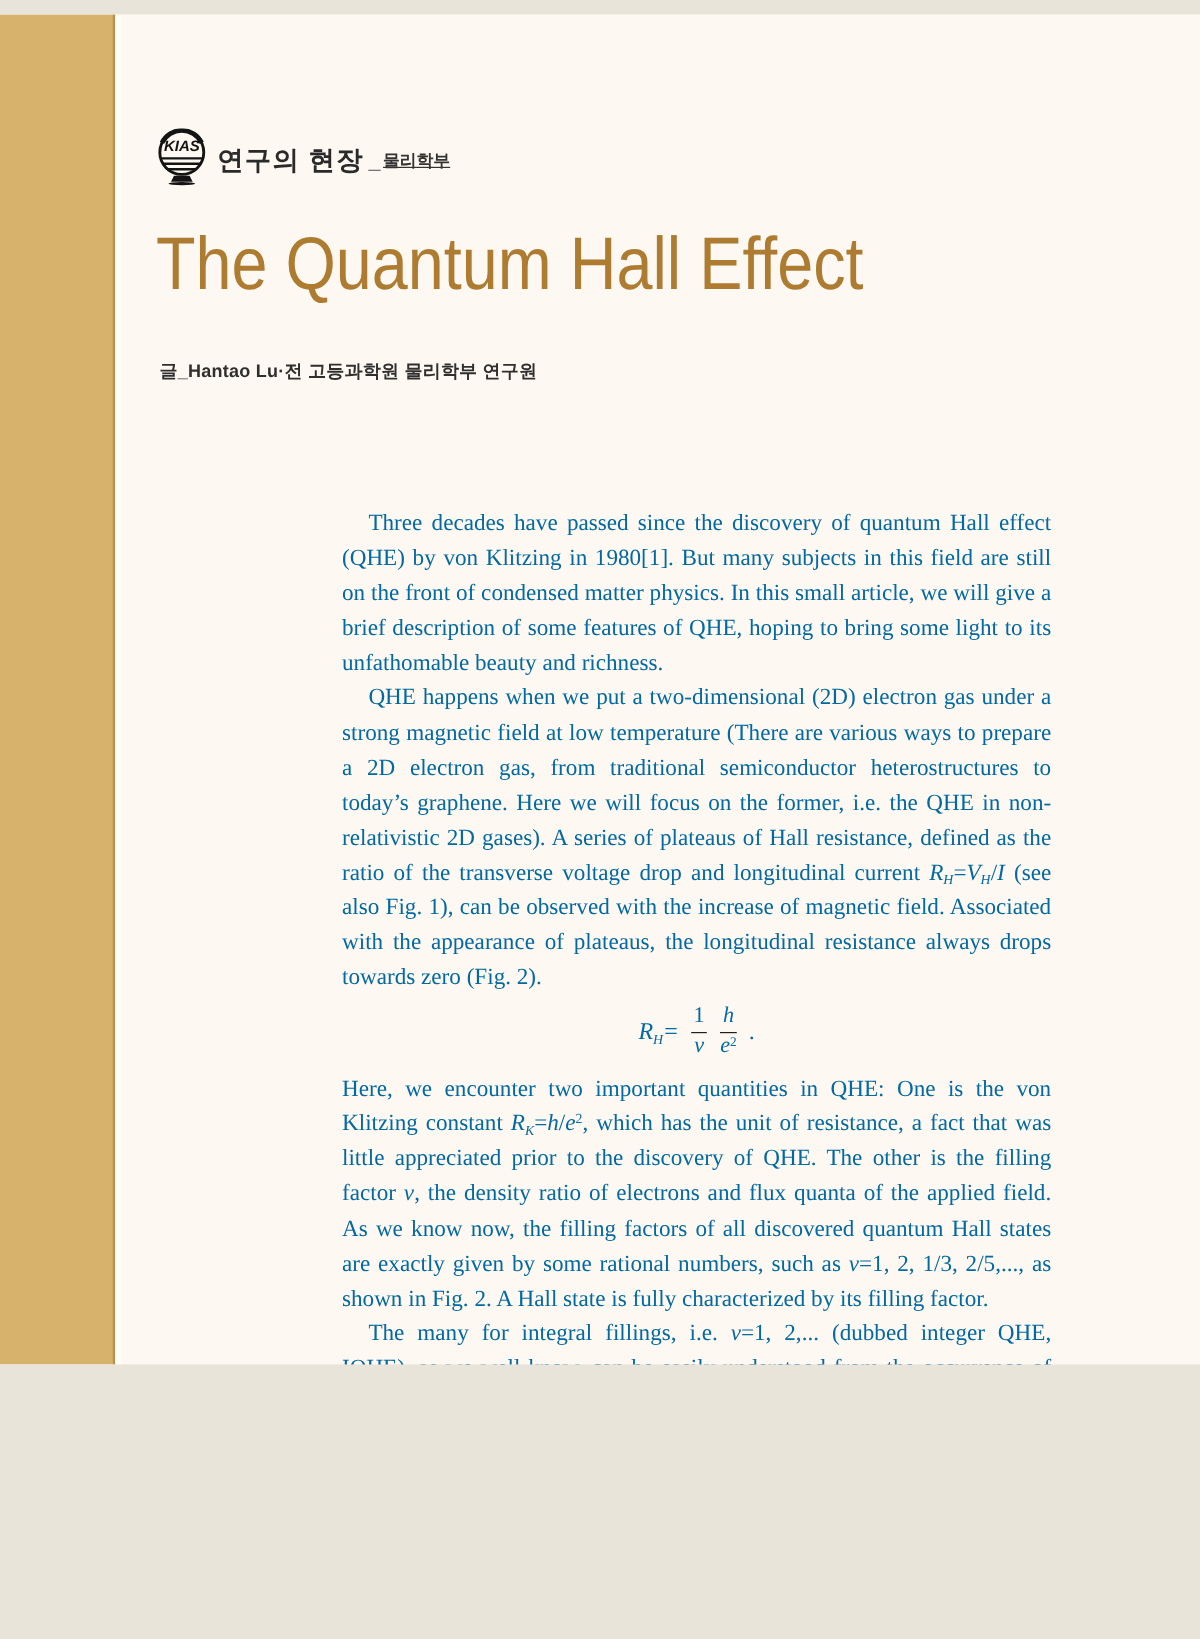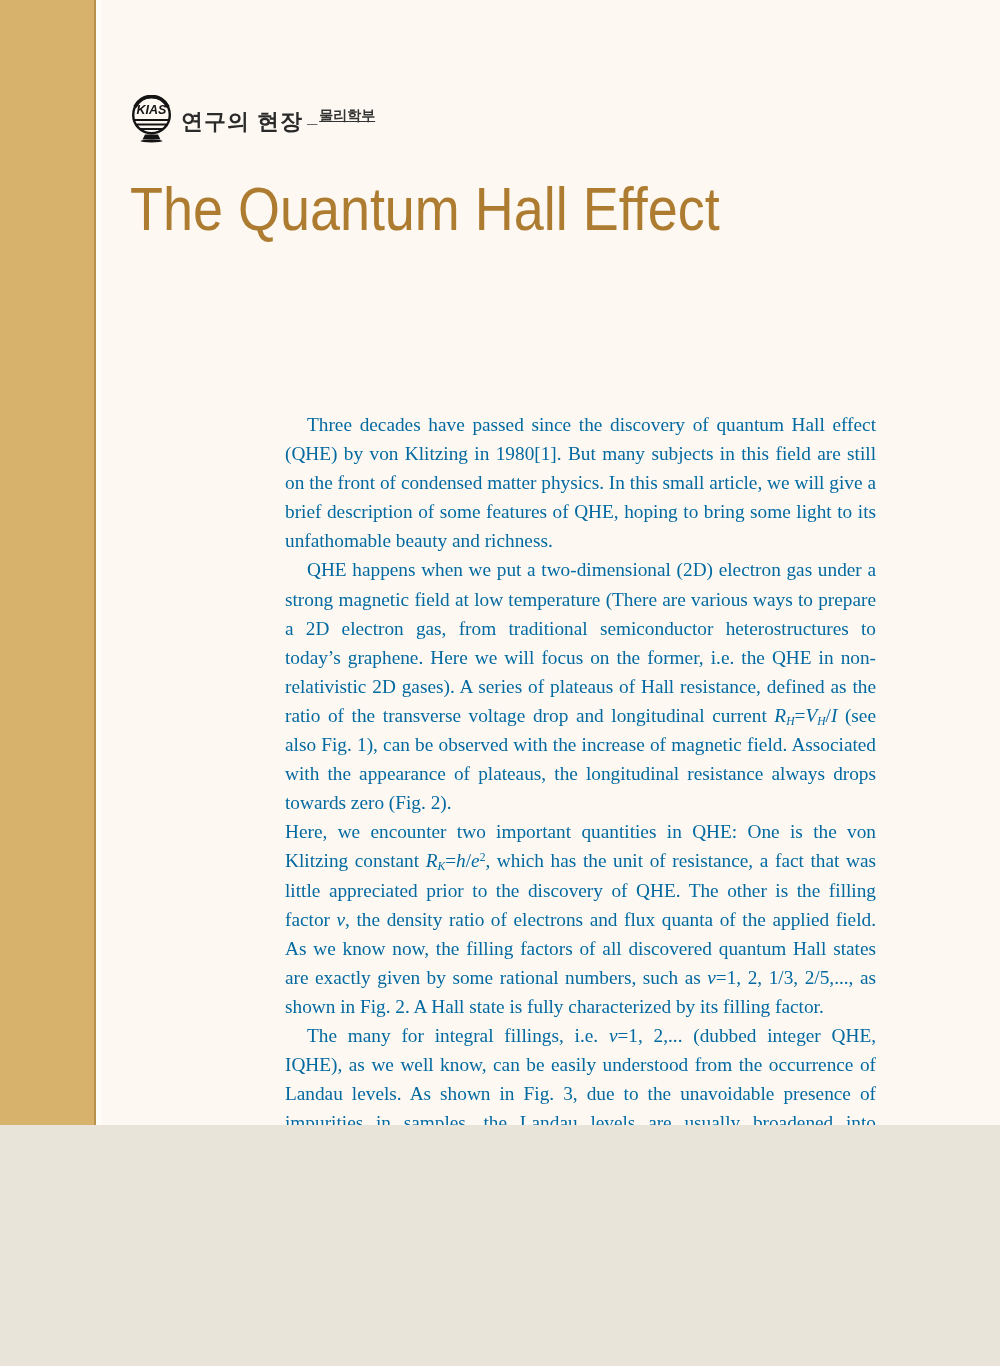--- a/index.html
+++ b/index.html
@@ -4,21 +4,21 @@
 <style>
   html, body { margin: 0; padding: 0; }
   body {
     background: #e9e4da;
     font-family: "Liberation Sans", "DejaVu Sans", sans-serif;
   }
   .page {
     position: relative;
     width: 1000px;
     height: 1125px;
-    margin: 0 auto;
+    margin: 12px auto;
     background: #fdf8f1;
     overflow: hidden;
   }
   
   .edge-band {
     position: absolute;
     left: 0; top: 0;
     width: 94px; height: 100%;
     background: #d7b26d;
     border-right: 2px solid #b8914d;
@@ -32,21 +32,21 @@
   
   .masthead {
     position: absolute;
     left: 131px; top: 95px;
     display: flex;
     align-items: flex-end;
     gap: 9px;
     color: #2a2a2a;
   }
   .masthead svg { display: block; }
-  .masthead-text { display: flex; align-items: flex-start; padding-bottom: 6px; }
+  .masthead-text { display: flex; align-items: center; padding-bottom: 6px; }
   .masthead-section {
     font-size: 22px;
     font-weight: bold;
     letter-spacing: 1px;
     color: #2a2a2a;
   }
   .masthead-sep {
     font-size: 18px;
     font-weight: bold;
     margin: 0 2px 0 4px;
@@ -170,25 +170,38 @@
     </span>
     <span class="masthead-text">
       <span class="masthead-section">연구의 현장</span>
       <span class="masthead-sep">_</span>
       <span class="masthead-dept">물리학부</span>
     </span>
   </header>
 
   <h1 class="article-title">The Quantum Hall Effect</h1>
 
+  <div class="byline">글_Hantao Lu·전 고등과학원 물리학부 연구원</div>
 
   <main class="body-col">
     <p class="indent"><span>Three decades have passed since the discovery of quantum Hall effect (QHE) by von Klitzing in 1980[1]. But many subjects in this field are still on the front of condensed matter physics. In this small article, we will give a brief description of some features of QHE, hoping to bring some light to its unfathomable beauty and richness.</span></p>
     <p class="indent"><span>QHE happens when we put a two-dimensional (2D) electron gas under a strong magnetic field at low temperature (There are various ways to prepare a 2D electron gas, from traditional semiconductor heterostructures to today’s graphene. Here we will focus on the former, i.e. the QHE in non-relativistic 2D gases). A series of plateaus of Hall resistance, defined as the ratio of the transverse voltage drop and longitudinal current </span><span class="it">R</span><sub class="it">H</sub><span>=</span><span class="it">V</span><sub class="it">H</sub><span>/</span><span class="it">I</span><span> (see also Fig. 1), can be observed with the increase of magnetic field. Associated with the appearance of plateaus, the longitudinal resistance always drops towards zero (Fig. 2).</span></p>
 
+    <div class="formula">
+      <span class="f-lhs"><span class="it">R</span><sub class="it">H</sub></span><span class="f-eq">=</span>
+      <span class="frac">
+        <span class="num">1</span>
+        <span class="den it">ν</span>
+      </span>
+      <span class="frac">
+        <span class="num it">h</span>
+        <span class="den"><span class="it">e</span><sup>2</sup></span>
+      </span>
+      <span class="f-period">.</span>
+    </div>
 
     <p><span>Here, we encounter two important quantities in QHE: One is the von Klitzing constant </span><span class="it">R</span><sub class="it">K</sub><span>=</span><span class="it">h</span><span>/</span><span class="it">e</span><sup>2</sup><span>, which has the unit of resistance, a fact that was little appreciated prior to the discovery of QHE. The other is the filling factor </span><span class="it">ν</span><span>, the density ratio of electrons and flux quanta of the applied field. As we know now, the filling factors of all discovered quantum Hall states are exactly given by some rational numbers, such as </span><span class="it">ν</span><span>=1, 2, 1/3, 2/5,..., as shown in Fig. 2. A Hall state is fully characterized by its filling factor.</span></p>
     <p class="indent"><span>The many for integral fillings, i.e. </span><span class="it">ν</span><span>=1, 2,... (dubbed integer QHE, IQHE), as we well know, can be easily understood from the occurrence of Landau levels. As shown in Fig. 3, due to the unavoidable presence of impurities in samples, the Landau levels are usually broadened into extended and</span></p>
   </main>
 
   <footer class="page-footer">
     <span class="page-number">26</span>
     <span class="journal-title">과학의 지평</span>
   </footer>
 

